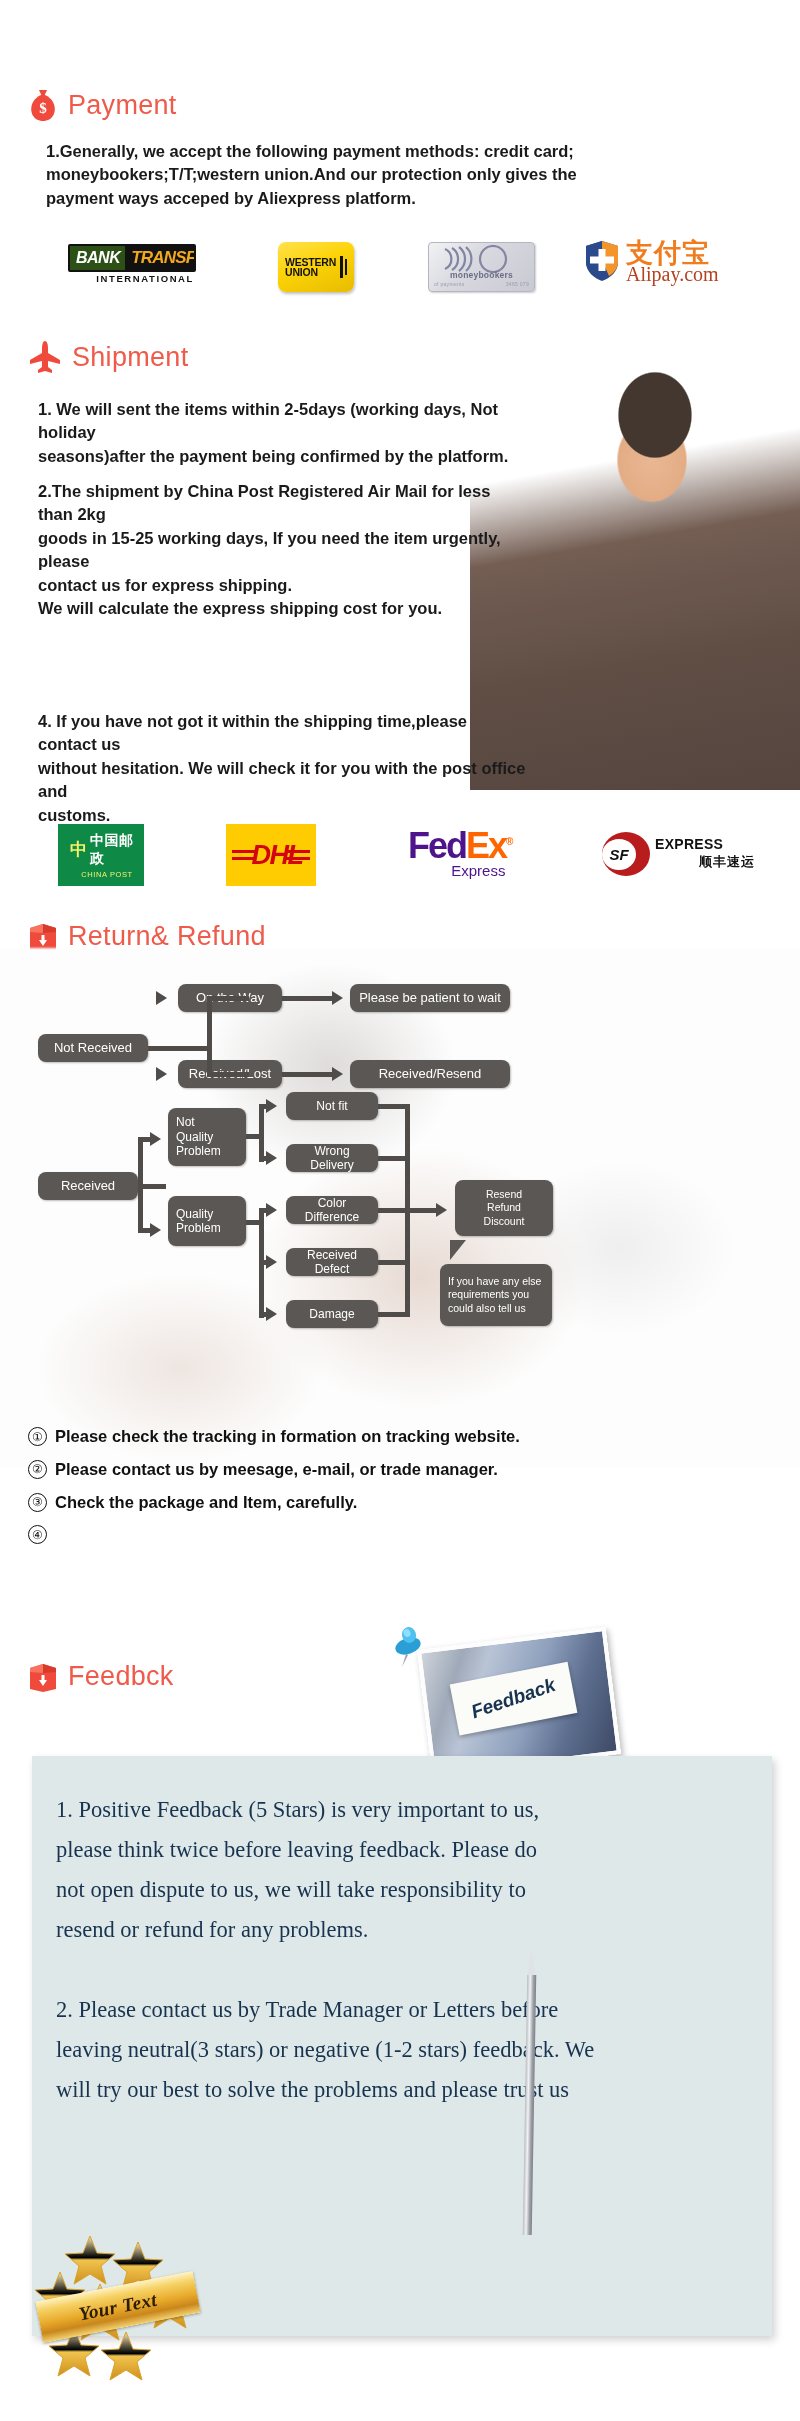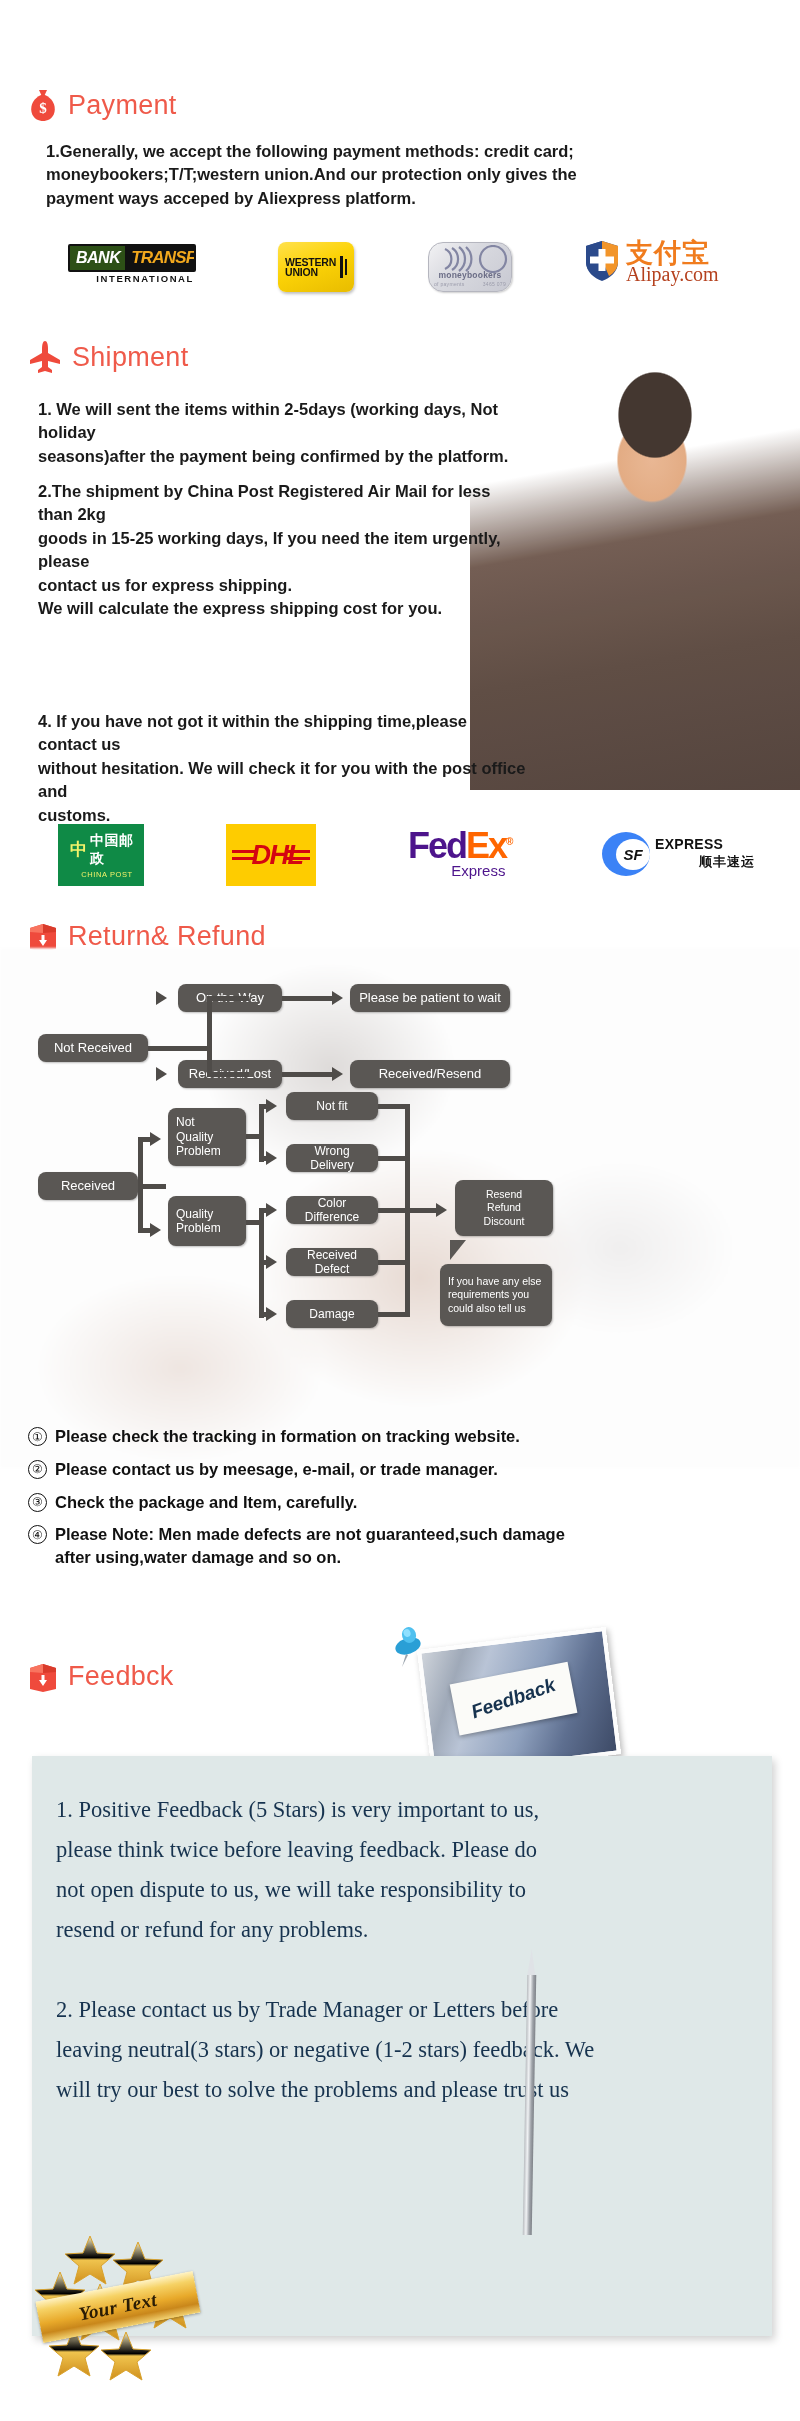--- a/index.html
+++ b/index.html
@@ -95,21 +95,21 @@
   .wu-text {
     color: #111; font-size: 10.5px; font-weight: bold;
     line-height: 1.0; letter-spacing: -0.2px;
   }
   .wu-bars { display: flex; gap: 2px; align-items: center; }
   .wu-bars i { display:block; width: 3px; height: 22px; background: #111; }
   .wu-bars i.thin2 { width: 1.5px; height: 16px; }
 
   
   .mb {
-    width: 84px; height: 50px; border-radius: 15px;
+    width: 107px; height: 50px; border-radius: 4px;
     background: linear-gradient(135deg,#f2f2f4 0%, #d9dae0 40%, #c8c9d2 100%);
     border: 1px solid #b5b6bf;
     box-shadow: 1px 1px 2px rgba(0,0,0,.2);
     position: relative; overflow: hidden;
   }
   .mb-label {
     position: absolute; left: 0; right: 0; top: 27px;
     text-align: center; color: #6b6d86;
     font-size: 8.5px; font-weight: bold; letter-spacing: 0.2px;
   }
@@ -176,21 +176,21 @@
   .fedex-r { font-size: 10px; color: #ff6600; vertical-align: super; }
   .fedex-sub {
     color: #4d148c; font-size: 15px; text-align: right;
     margin-top: -2px; padding-right: 6px;
   }
 
   
   .sf { display: flex; align-items: center; gap: 5px; }
   .sf-oval {
     width: 48px; height: 44px; border-radius: 50%;
-    background: #3b82f6; display:flex; align-items:center; justify-content:flex-end;
+    background: #b91c1c; display:flex; align-items:center; justify-content:flex-start;
     position: relative;
   }
   .sf-inner {
     width: 34px; height: 31px; border-radius: 50%;
     background: #fff; display:flex; align-items:center; justify-content:center;
     color: #111; font-size: 15px; font-weight: bold; font-style: italic;
   }
   .sf-txt-en { color: #111; font-size: 14px; font-weight: bold; letter-spacing: .3px; line-height: 1.1; }
   .sf-txt-cn { color: #111; font-size: 13px; font-weight: bold; font-family: "DejaVu Sans", sans-serif; letter-spacing: 1px; margin-left: 44px; }
 
@@ -570,22 +570,20 @@
     <div class="numitem">
       <span class="circ">②</span>
       <span class="txt">Please contact us by meesage, e-mail, or trade manager.</span>
     </div>
     <div class="numitem">
       <span class="circ">③</span>
       <span class="txt">Check the package and Item, carefully.</span>
     </div>
     <div class="numitem">
       <span class="circ">④</span>
-      <span class="txt">Please Note: Men made defects  are not guaranteed,such damage
-after using,water damage and so on.</span>
     </div>
   </div>
 
   <div class="sec-head" style="left:28px; top:1660px;">
     <svg class="sec-icon" width="30" height="32" viewBox="0 0 30 32">
       <path d="M2 8 L15 4 L28 8 L28 29 L15 32 L2 29 Z" fill="#ef4a3c"></path>
       <path d="M2 8 L15 4 L15 13 L2 12 Z" fill="#f8745f"></path>
       <path d="M15 4 L28 8 L28 12 L15 13 Z" fill="#d93b2b"></path>
       <path d="M15 26 L11 20 L13.5 20 L13.5 15 L16.5 15 L16.5 20 L19 20 Z" fill="#ffffff"></path>
     </svg>

